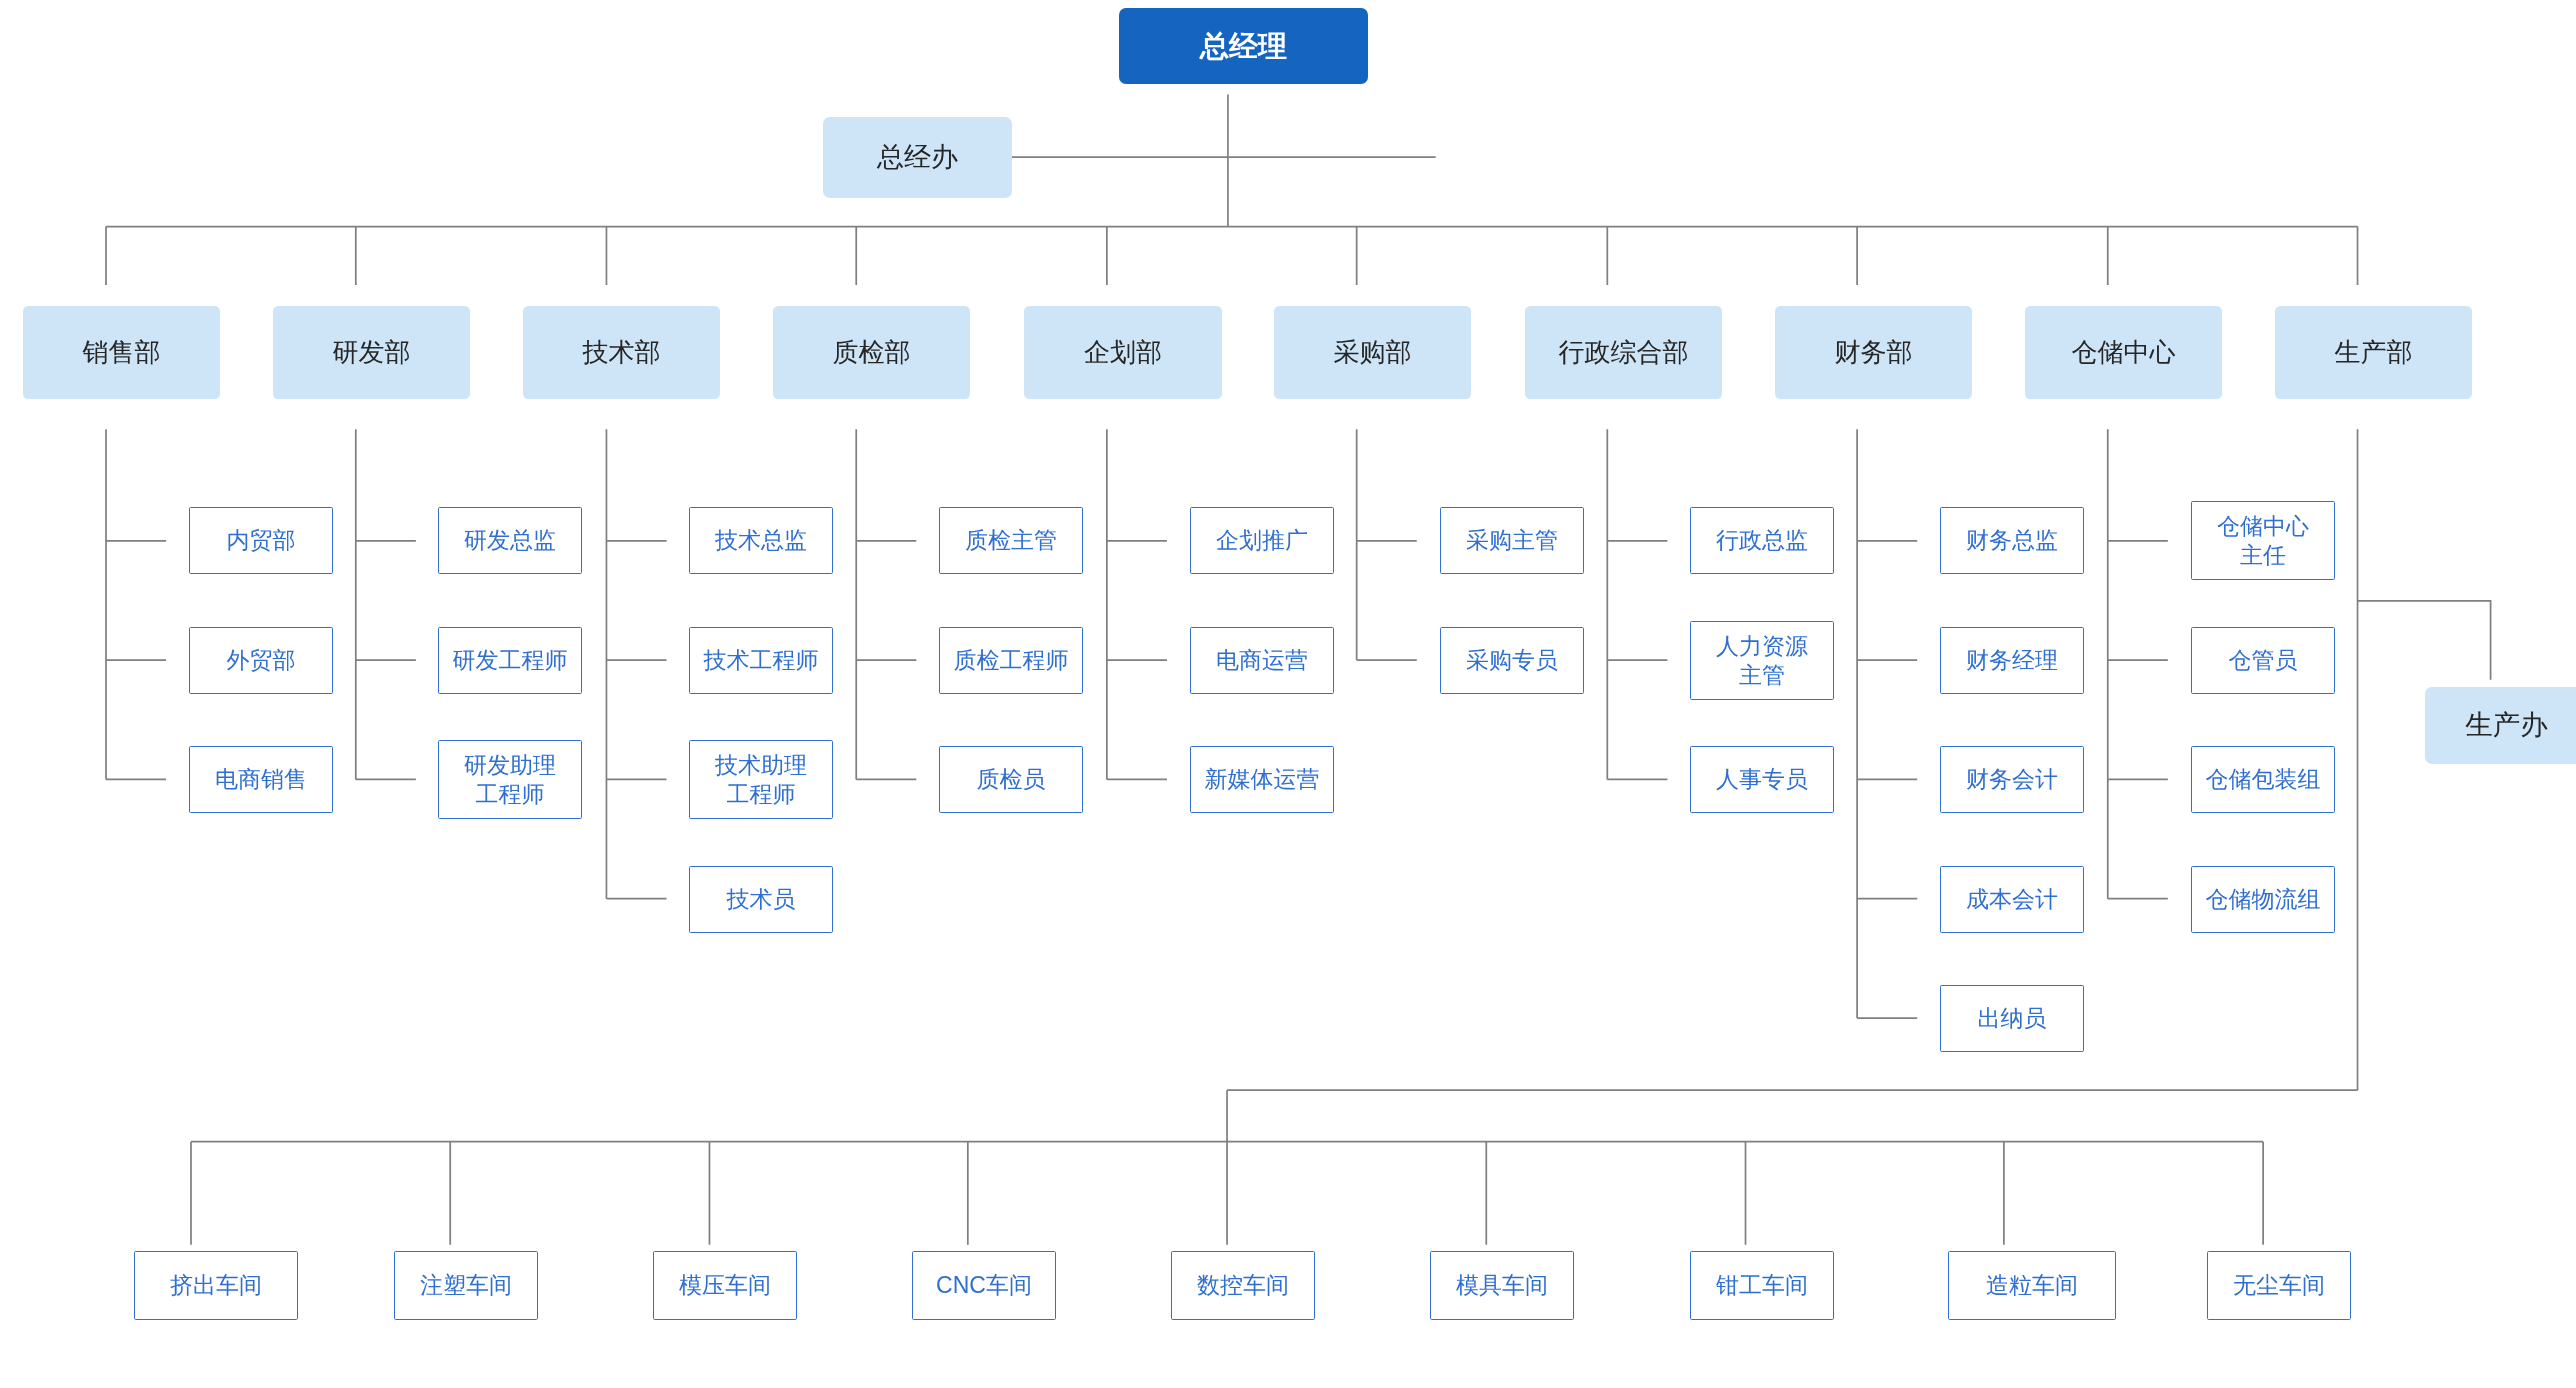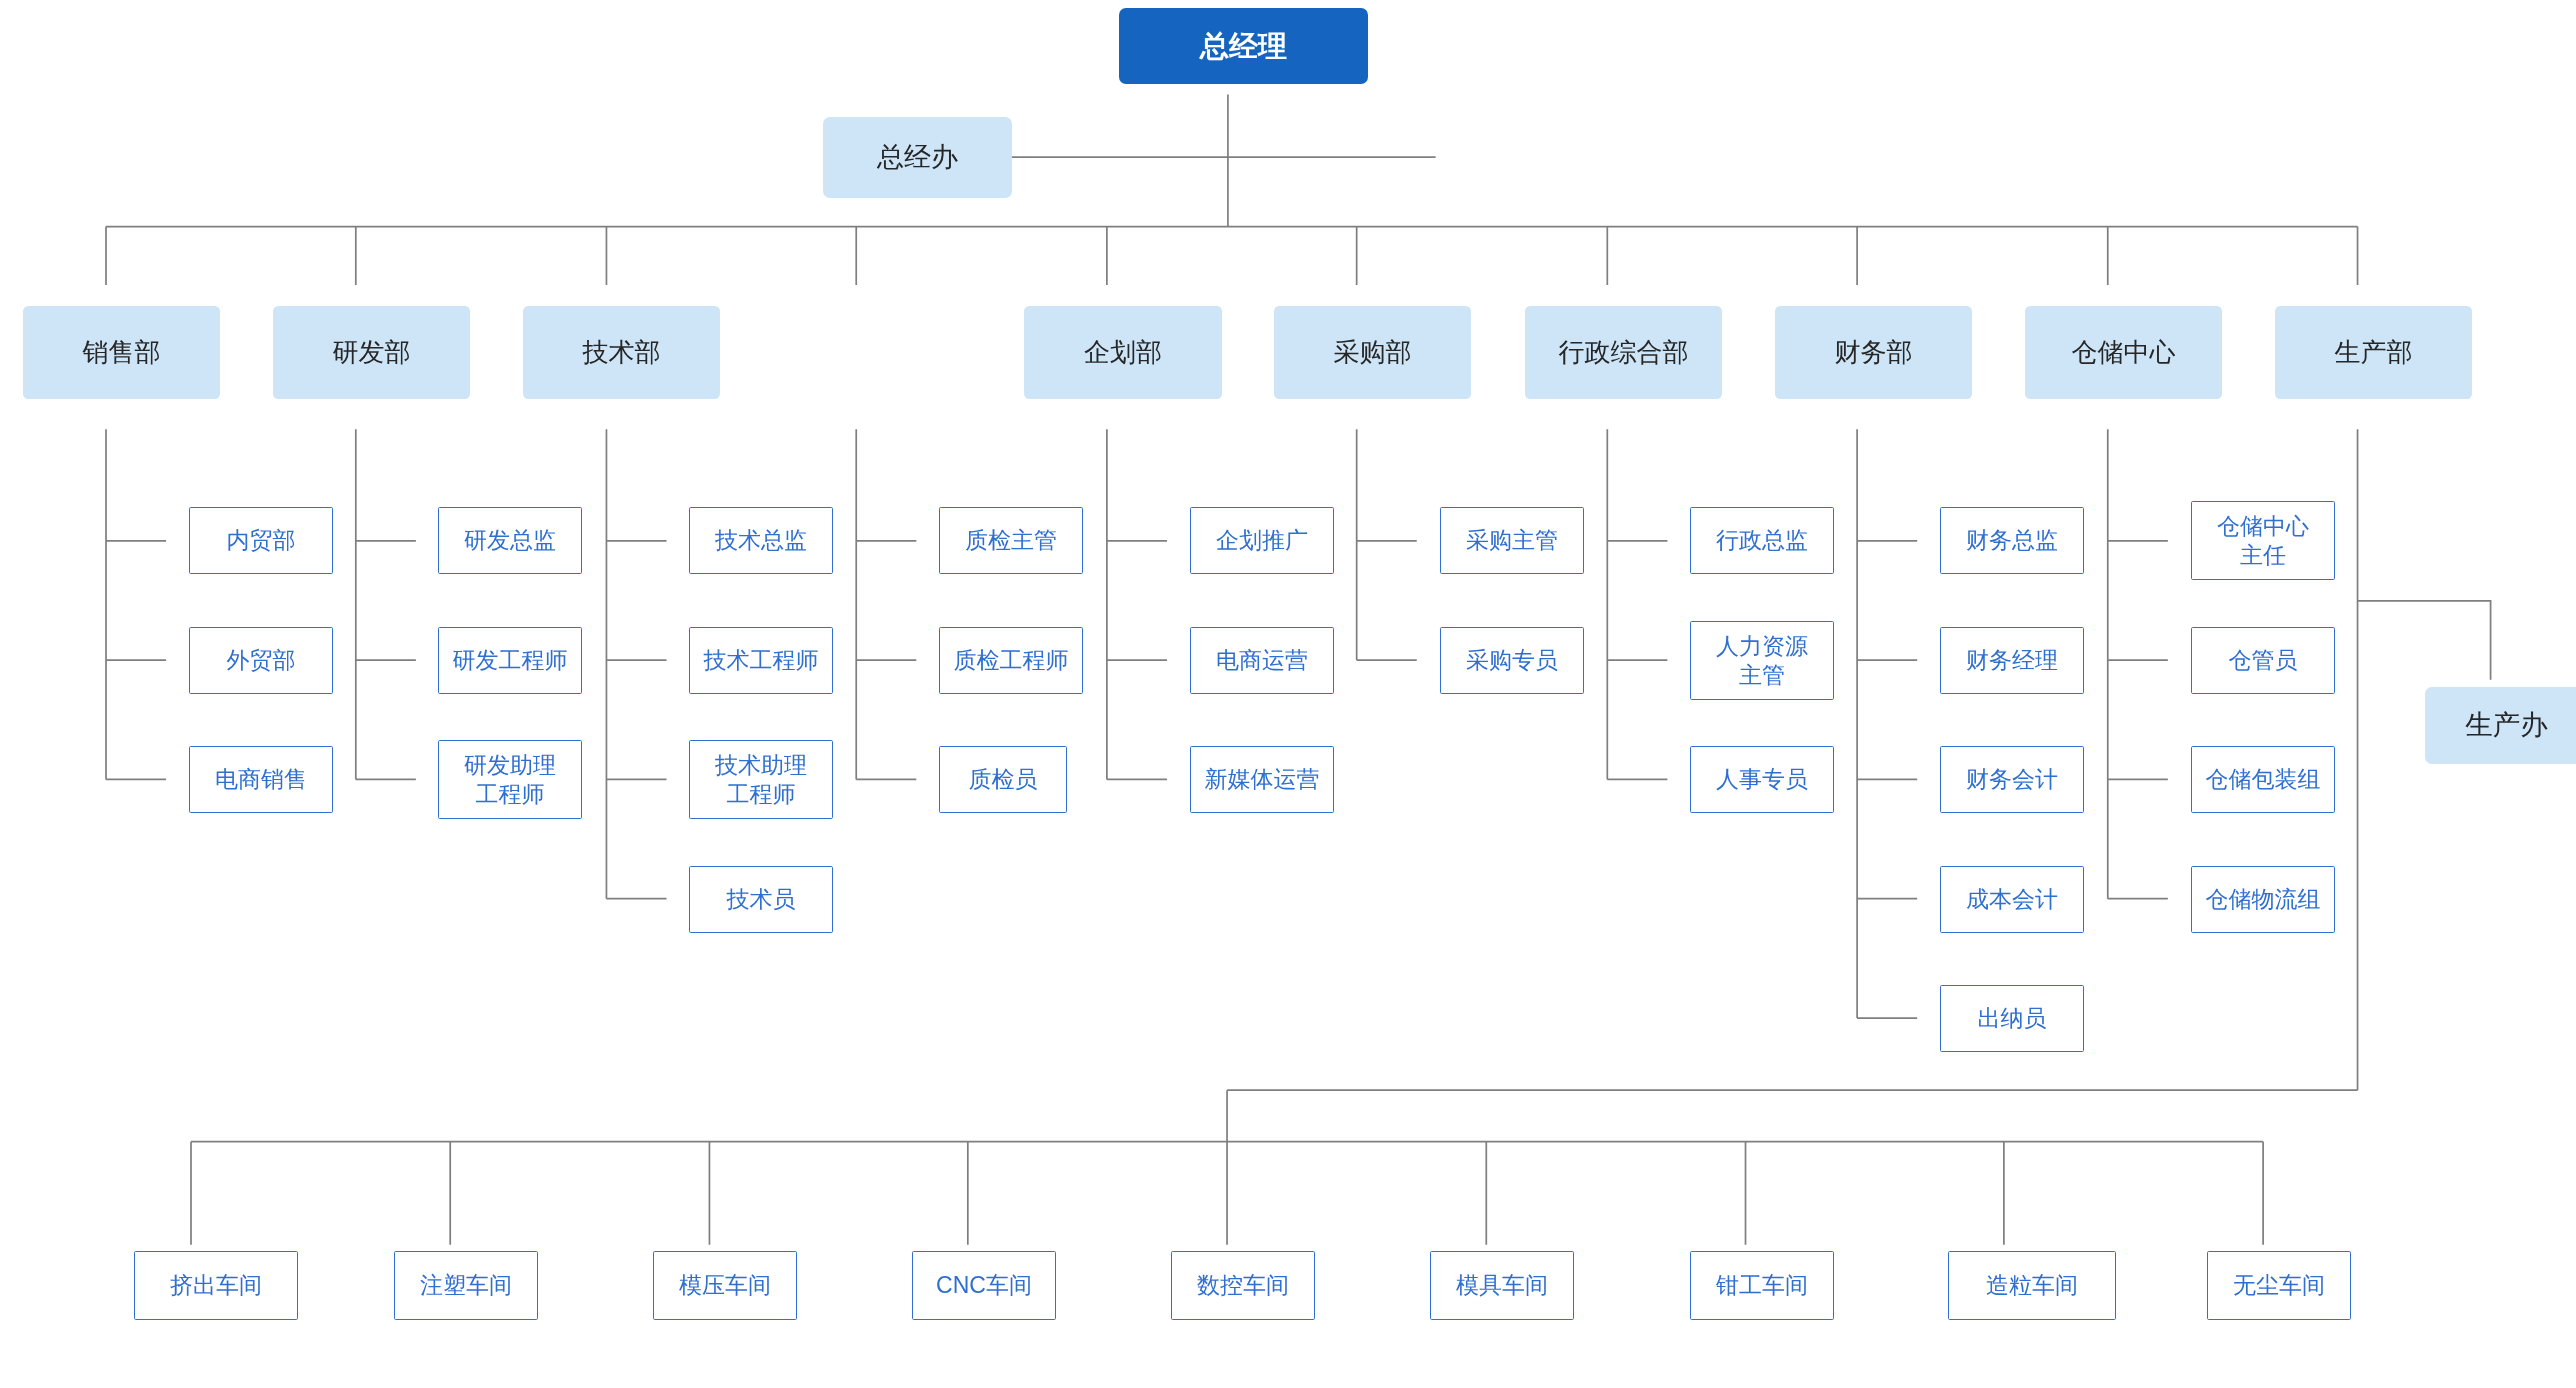--- a/index.html
+++ b/index.html
@@ -58,20 +58,21 @@
     <path d="M2746 500 L2746 1270 M2746 1270 L1429 1270 M1429 1270 L1429 1330 M222 1330 L2636 1330 M222 1330 L222 1450 M524 1330 L524 1450 M826 1330 L826 1450 M1127 1330 L1127 1450 M1429 1330 L1429 1450 M1731 1330 L1731 1450 M2033 1330 L2033 1450 M2334 1330 L2334 1450 M2636 1330 L2636 1450"></path>
   </svg>
 
   <div class="node root" style="left:1103px;top:7.7px;width:249px;height:76px">总经理</div>
 
   <div class="node office" style="left:807px;top:117px;width:189px;height:81px">总经办</div>
 
   <div class="node dept" style="left:6.9px;top:306px;width:197px;height:93px">销售部</div>
   <div class="node dept" style="left:257px;top:306px;width:197px;height:93px">研发部</div>
   <div class="node dept" style="left:507px;top:306px;width:197px;height:93px">技术部</div>
+  <div class="node dept" style="left:757px;top:306px;width:197px;height:93px">质检部</div>
   <div class="node dept" style="left:1008px;top:306px;width:198px;height:93px">企划部</div>
   <div class="node dept" style="left:1258px;top:306px;width:197px;height:93px">采购部</div>
   <div class="node dept" style="left:1759px;top:306px;width:197px;height:93px">财务部</div>
   <div class="node dept" style="left:1509px;top:306px;width:197px;height:93px">行政综合部</div>
   <div class="node dept" style="left:2009px;top:306px;width:197px;height:93px">仓储中心</div>
   <div class="node dept" style="left:2259px;top:306px;width:197px;height:93px">生产部</div>
 
   <div class="node pos" style="left:173px;top:507px;width:144px;height:67px">内贸部</div>
   <div class="node pos" style="left:173px;top:627px;width:144px;height:67px">外贸部</div>
   <div class="node pos" style="left:173px;top:746px;width:144px;height:67px">电商销售</div>
@@ -82,21 +83,21 @@
 工程师</div>
 
   <div class="node pos" style="left:673px;top:507px;width:144px;height:67px">技术总监</div>
   <div class="node pos" style="left:673px;top:627px;width:144px;height:67px">技术工程师</div>
   <div class="node pos" style="left:673px;top:740px;width:144px;height:79px">技术助理
 工程师</div>
   <div class="node pos" style="left:673px;top:866px;width:144px;height:67px">技术员</div>
 
   <div class="node pos" style="left:923px;top:507px;width:144px;height:67px">质检主管</div>
   <div class="node pos" style="left:923px;top:627px;width:144px;height:67px">质检工程师</div>
-  <div class="node pos" style="left:923px;top:746px;width:128px;height:67px">质检员</div>
+  <div class="node pos" style="left:923px;top:746px;width:144px;height:67px">质检员</div>
 
   <div class="node pos" style="left:1174px;top:507px;width:144px;height:67px">企划推广</div>
   <div class="node pos" style="left:1174px;top:627px;width:144px;height:67px">电商运营</div>
   <div class="node pos" style="left:1174px;top:746px;width:144px;height:67px">新媒体运营</div>
 
   <div class="node pos" style="left:1424px;top:507px;width:144px;height:67px">采购主管</div>
   <div class="node pos" style="left:1424px;top:627px;width:144px;height:67px">采购专员</div>
 
   <div class="node pos" style="left:1674px;top:507px;width:144px;height:67px">行政总监</div>
   <div class="node pos" style="left:1674px;top:621px;width:144px;height:79px">人力资源

